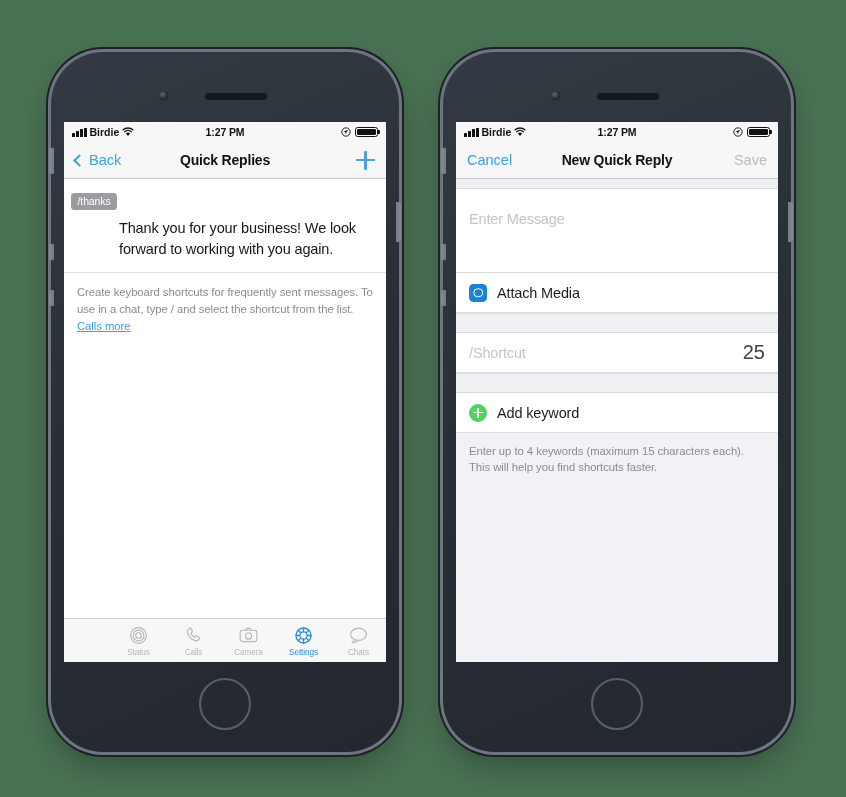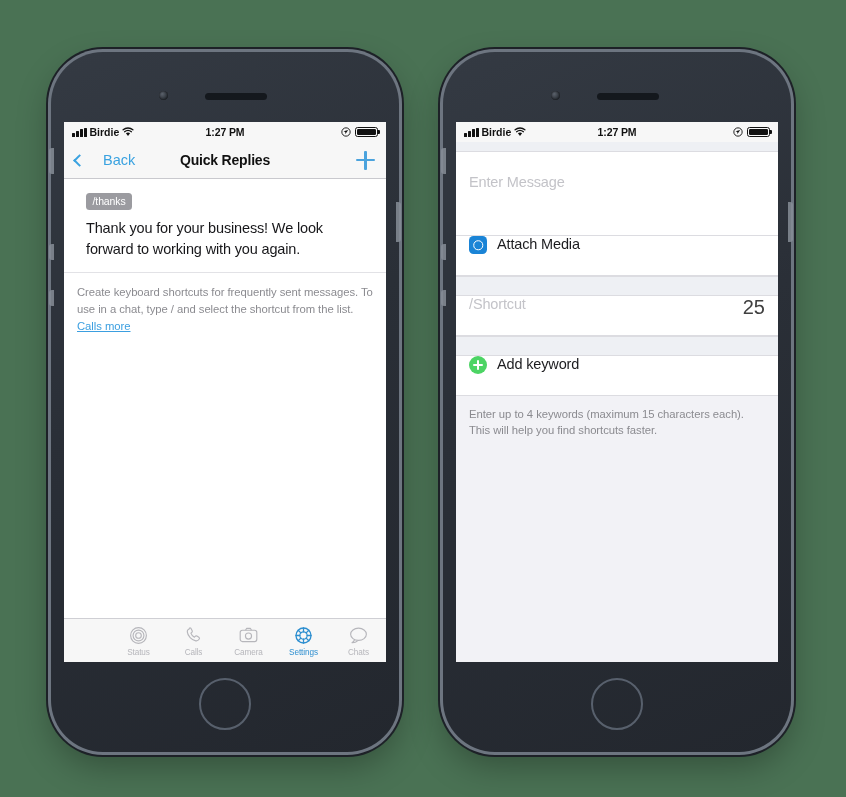--- a/index.html
+++ b/index.html
@@ -131,21 +131,21 @@
   
   .nav-bar {
     height: 37px;
     background: #f7f7f7;
     border-bottom: 1px solid #c9c9ce;
     display: flex;
     align-items: center;
     padding: 0 11px;
     flex: none;
   }
-  .nav-left  { flex: 1 1 0; display: flex; align-items: center; gap: 16px; }
+  .nav-left  { flex: 1 1 0; display: flex; align-items: center; gap: 2px; }
   .nav-title {
     flex: 0 0 auto;
     font-size: 14px;
     font-weight: bold;
     color: #111;
     letter-spacing: -0.2px;
   }
   .nav-right { flex: 1 1 0; display: flex; align-items: center; justify-content: flex-end; }
 
   .back-chevron {
@@ -161,32 +161,32 @@
   .plus-icon::before, .plus-icon::after {
     content: ""; position: absolute; background: #4ba3dd; border-radius: 1px;
   }
   .plus-icon::before { left: 0; top: 8.2px; width: 19px; height: 2.4px; }
   .plus-icon::after  { top: 0; left: 8.2px; height: 19px; width: 2.4px; }
 
   
   .content { flex: 1 1 auto; overflow: hidden; background: #ffffff; position: relative; }
   .content--grouped { background: #f2f2f6; }
 
-  .reply-row { background: #fff; padding: 12px 13px 13px 22px; border-bottom: 1px solid #e2e2e6; }
+  .reply-row { background: #fff; padding: 12px 13px 13px 7px; border-bottom: 1px solid #e2e2e6; }
   .shortcut-badge {
     display: inline-block;
     background: #9b9ba0;
     color: #fff;
     font-size: 10.5px;
     padding: 2.5px 6.5px 3px 6.5px;
     border-radius: 3.5px;
     margin-bottom: 8px;
     letter-spacing: -0.1px;
   }
-  .reply-text { font-size: 14.5px; color: #17171a; line-height: 1.42; letter-spacing: -0.15px; }
+  .reply-text { font-size: 14.5px; color: #17171a; line-height: 1.42; letter-spacing: -0.15px; margin-left: 48px; }
 
   .helper-block { padding: 11px 13px 0 13px; }
   .helper-text { font-size: 11.3px; color: #8b8b90; line-height: 1.48; letter-spacing: -0.05px; }
   .helper-link { color: #3b9fe0; }
 
   
   .tab-bar {
     height: 44px;
     background: #f7f7f7;
     border-top: 1px solid #cfcfd4;
@@ -216,21 +216,21 @@
     height: 84px;
     padding: 21px 13px;
     border-bottom: 1px solid #dcdce1;
   }
   .placeholder-lg { font-size: 14.5px; color: #c3c3c8; letter-spacing: -0.15px; }
 
   .form-row {
     background: #fff;
     height: 40px;
     display: flex;
-    align-items: flex-start;
+    align-items: center;
     padding: 0 13px;
     gap: 10px;
     border-bottom: 1px solid #dcdce1;
   }
   .form-row-label { font-size: 14.5px; color: #1c1c1f; letter-spacing: -0.15px; }
   .form-row .counter { margin-left: auto; font-size: 20px; color: #404040; }
 
   .camera-ico {
     width: 18px; height: 18px;
     border-radius: 4.5px;
@@ -415,20 +415,29 @@
           <svg width="10" height="10" viewBox="0 0 12 12">
             <circle cx="6" cy="6" r="5" fill="none" stroke="#111" stroke-width="1.1"></circle>
             <path d="M8.6 3.6 L5.3 8.4 L5.1 6.1 L3.1 5.1 Z" fill="#111"></path>
           </svg>
           <span class="battery">
               <i></i>
             </span>
         </div>
       </div>
 
+      <div class="nav-bar">
+        <div class="nav-left">
+          <span class="link-blue">Cancel</span>
+        </div>
+        <div class="nav-title">New Quick Reply</div>
+        <div class="nav-right">
+          <span class="link-gray">Save</span>
+        </div>
+      </div>
 
       <div class="content content--grouped">
 
         <div class="form-gap"></div>
 
         <div class="msg-area">
           <span class="placeholder-lg">Enter Message</span>
         </div>
 
         <div class="form-row">

